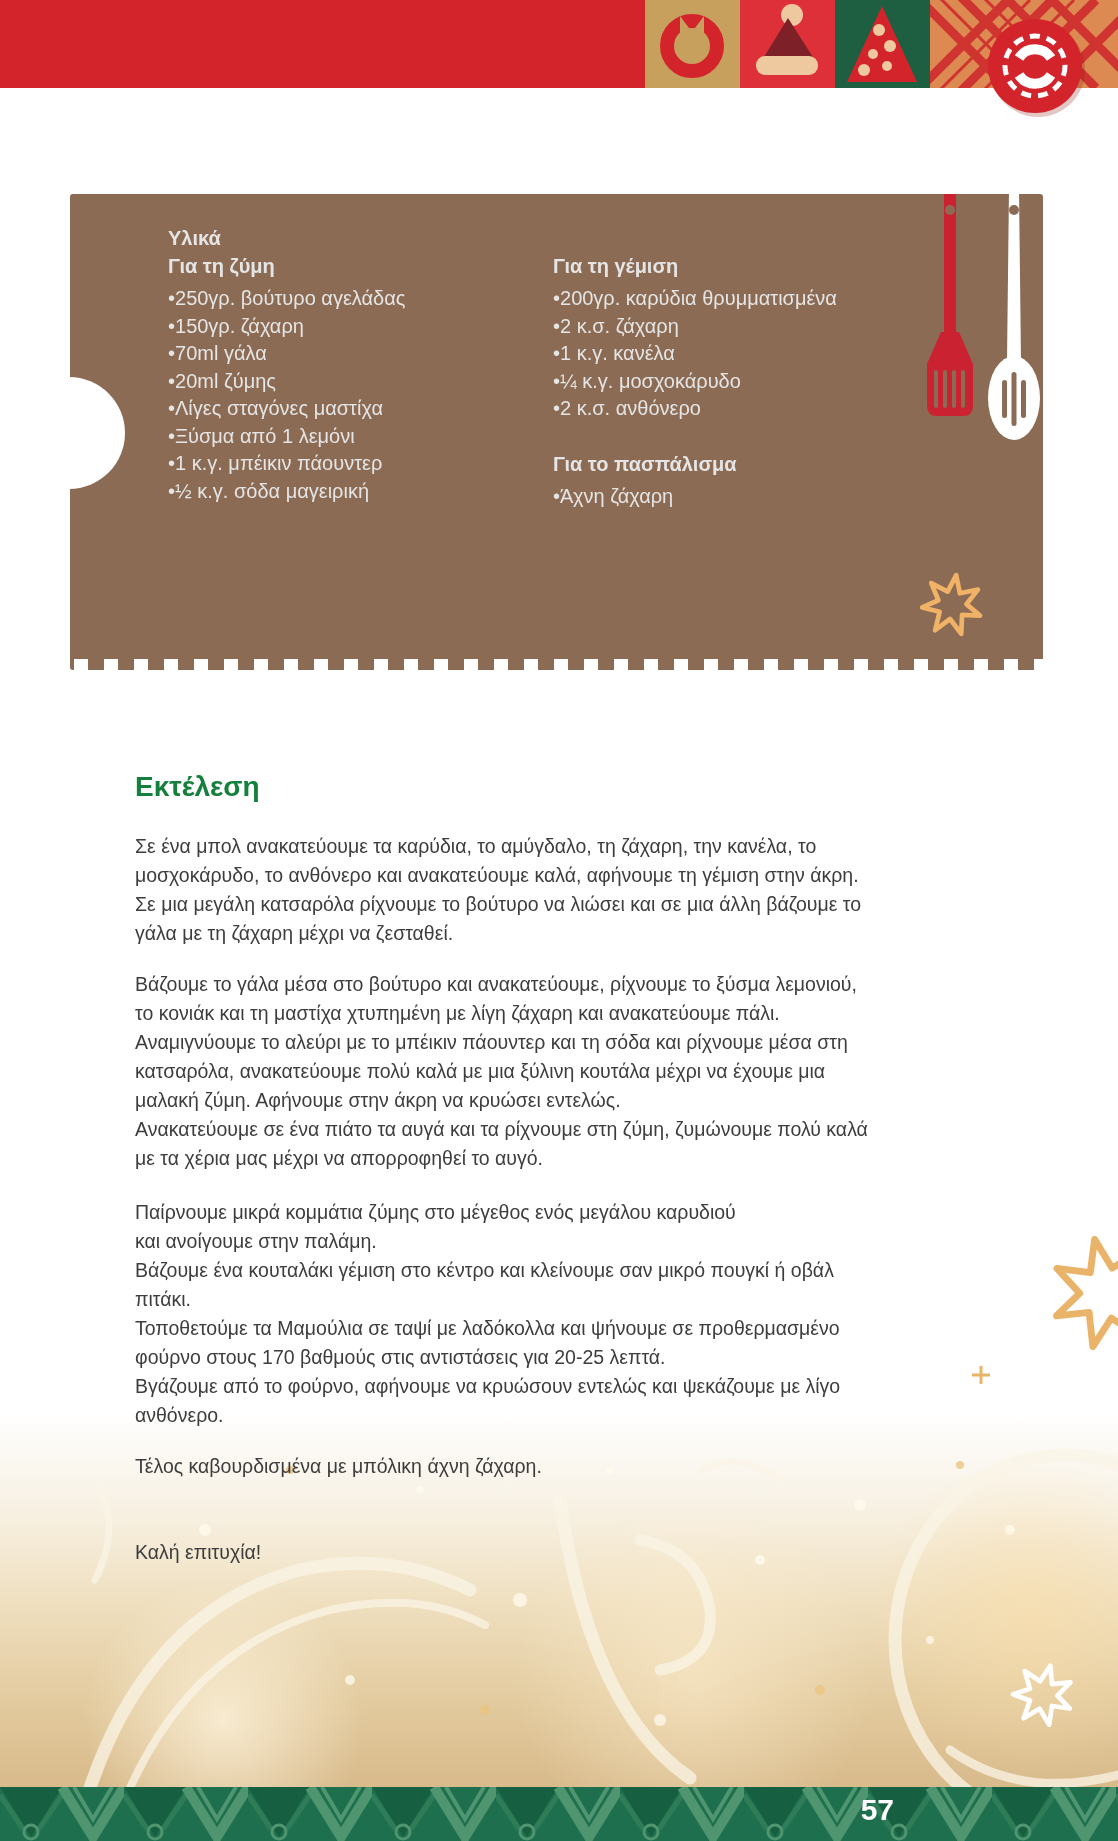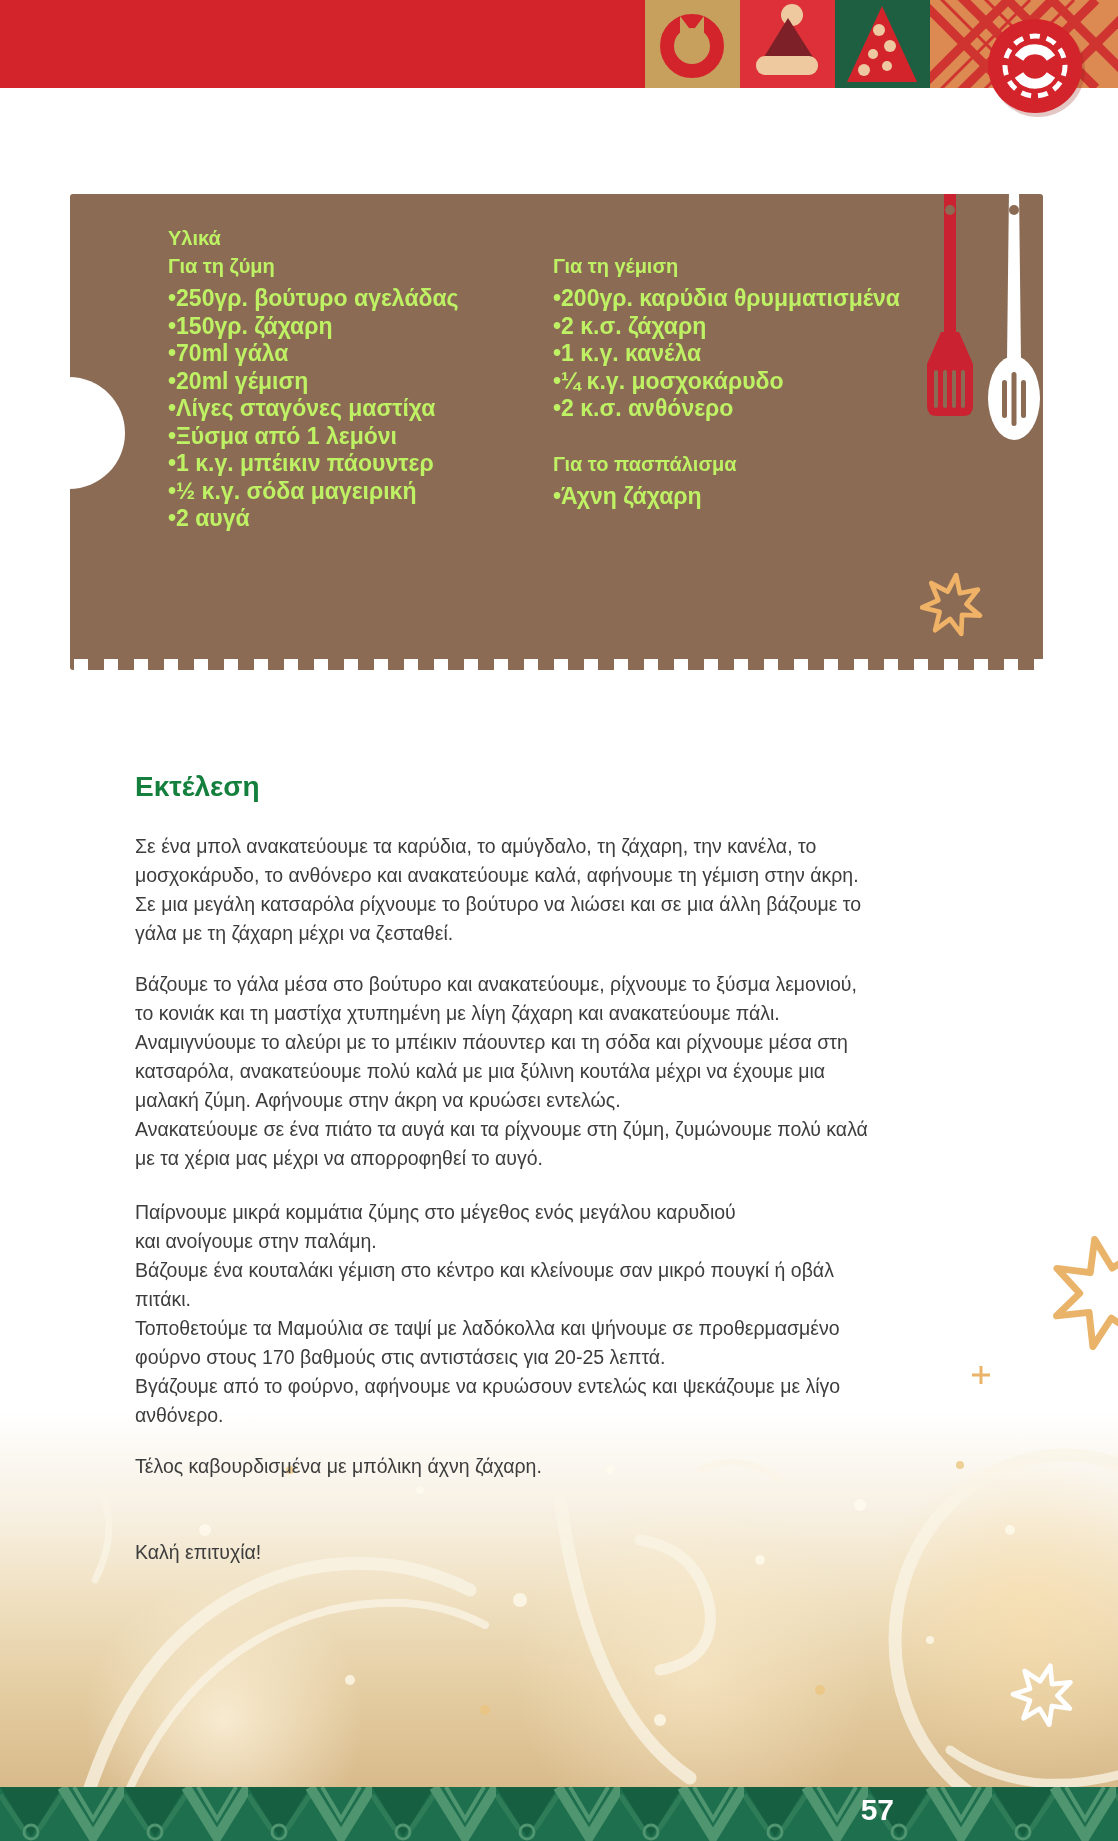--- a/index.html
+++ b/index.html
@@ -10,31 +10,31 @@
   .topbar{position:absolute;top:0;left:0;width:1118px;height:88px;background:#d3242c;z-index:4;}
   .tiles{position:absolute;top:0;right:0;height:88px;display:flex;}
   .tile{height:88px;}
   .tile svg{display:block;}
   .logo-badge{position:absolute;left:988px;top:19px;width:94px;height:94px;border-radius:50%;
               background:#d3242c;z-index:6;box-shadow:3px 4px 0 rgba(140,30,25,0.25);}
   .logo-badge svg{display:block;}
 
   
   .card{position:absolute;left:70px;top:194px;width:973px;height:476px;background:#8b6b54;
-        border-radius:3px;z-index:2;color:#bef264;}
+        border-radius:3px;z-index:2;color:#e5e5e5;}
   .notch{position:absolute;left:-57px;top:183px;width:112px;height:112px;border-radius:50%;background:#ffffff;}
   .perforation{position:absolute;left:4px;right:0;bottom:-1px;height:12px;
       background:repeating-linear-gradient(to right,#ffffff 0 14px,transparent 14px 30px);}
   .card-cols{display:flex;padding:30px 0 0 98px;}
   .col1{width:360px;margin-right:25px;}
   .col2{width:400px;padding-top:28px;}
   .card-title{font-size:20px;font-weight:700;line-height:28px;}
   .card-sub{font-size:20px;font-weight:700;line-height:28px;margin-bottom:5px;}
   .card-sub.dust{margin-top:27px;}
-  .ing{font-size:23px;font-weight:700;line-height:27.5px;white-space:pre-line;}
+  .ing{font-size:20px;font-weight:400;line-height:27.5px;white-space:pre-line;}
   .spatula{position:absolute;left:857px;top:0;}
   .spoon{position:absolute;left:917px;top:0;}
   .card-star{position:absolute;left:849px;top:378px;transform:rotate(8deg);}
 
   
   .body-text{position:absolute;left:135px;top:770px;width:900px;z-index:2;color:#3d3d3d;}
   .body-text h2{margin:0 0 28px 0;font-size:28px;line-height:34px;font-weight:700;color:#15803d;}
   .para{margin:0 0 22px 0;font-size:19.5px;line-height:29px;white-space:pre-line;}
   .para.p2{margin-bottom:25px;}
   .para.p4{margin-bottom:57px;}
@@ -181,26 +181,25 @@
       <polygon points="35,3 41.5,21.5 60,15 50,32 66,42 47,44 49,64 35,50 21,64 23,44 4,42 20,32 10,15 28.5,21.5" fill="none" stroke="#efb266" stroke-width="5" stroke-linejoin="round"></polygon>
     </svg>
 
     <div class="card-cols">
       <div class="col1">
         <div class="card-title">Υλικά</div>
         <div class="card-sub">Για τη ζύμη</div>
         <div class="ing">•250γρ. βούτυρο αγελάδας</div>
         <div class="ing">•150γρ. ζάχαρη</div>
         <div class="ing">•70ml γάλα</div>
-        <div class="ing">•20ml γέμιση</div>
+        <div class="ing">•20ml ζύμης</div>
         <div class="ing">•Λίγες σταγόνες μαστίχα</div>
         <div class="ing">•Ξύσμα από 1 λεμόνι</div>
         <div class="ing">•1 κ.γ. μπέικιν πάουντερ</div>
         <div class="ing">•½ κ.γ. σόδα μαγειρική</div>
-        <div class="ing">•2 αυγά</div>
       </div>
       <div class="col2">
         <div class="card-sub">Για τη γέμιση</div>
         <div class="ing">•200γρ. καρύδια θρυμματισμένα</div>
         <div class="ing">•2 κ.σ. ζάχαρη</div>
         <div class="ing">•1 κ.γ. κανέλα</div>
         <div class="ing">•¼ κ.γ. μοσχοκάρυδο</div>
         <div class="ing">•2 κ.σ. ανθόνερο</div>
         <div class="card-sub dust">Για το πασπάλισμα</div>
         <div class="ing">•Άχνη ζάχαρη</div>

